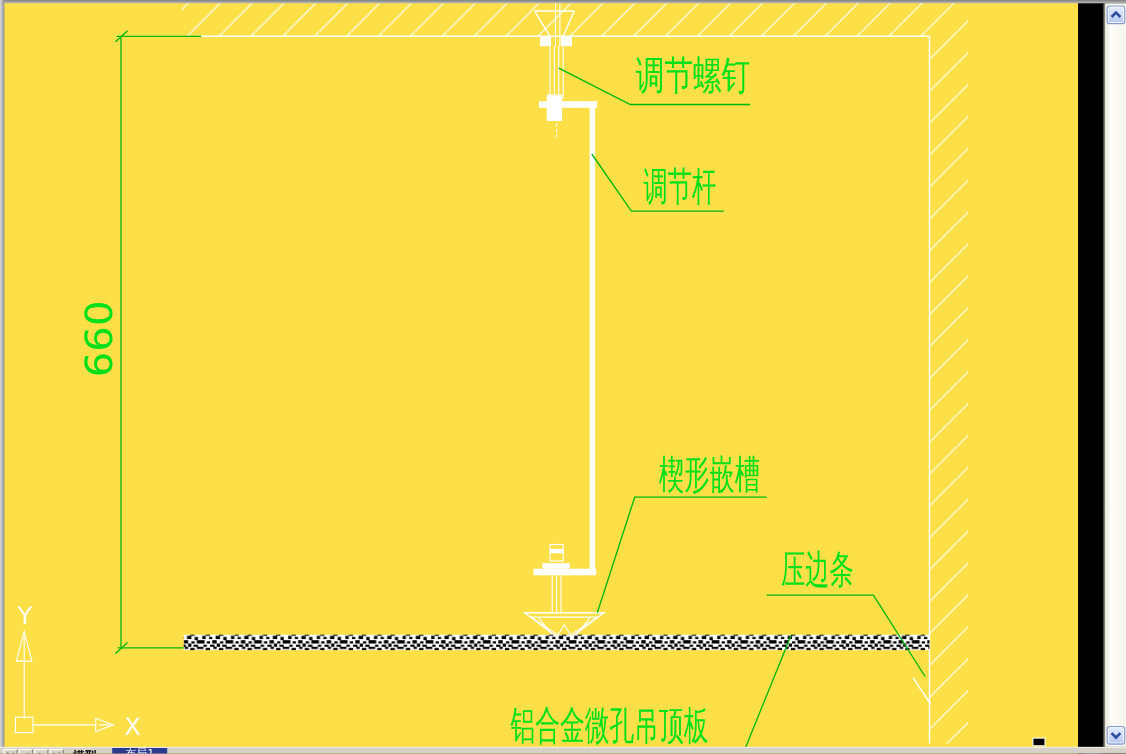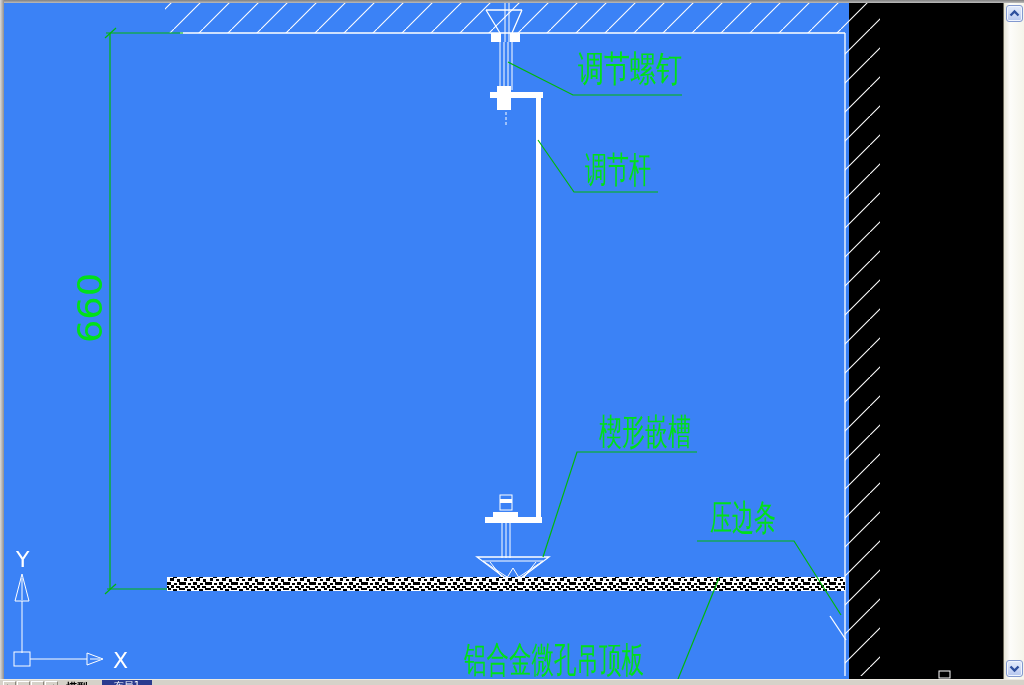--- a/index.html
+++ b/index.html
@@ -1,18 +1,18 @@
 <!DOCTYPE html>
 <html><head>
 <meta charset="utf-8">
 <style>
   html,body{margin:0;padding:0;background:#000;}
   body{width:1024px;height:685px;overflow:hidden;position:relative;
        font-family:"DejaVu Sans",sans-serif;}
-  .screen{position:absolute;left:0;top:0;width:849px;height:685px;background:#3b82f6;}
+  .screen{position:absolute;left:0;top:0;width:980px;height:685px;background:#fde047;}
   .border-top{position:absolute;left:0;top:0;width:1024px;height:3px;
       background:linear-gradient(#7f7f7f,#bcbcbc);}
   .border-left{position:absolute;left:0;top:0;width:4px;height:679px;
       background:linear-gradient(90deg,#dadada,#8f8f8f);}
   .canvas-svg{position:absolute;left:4px;top:3px;}
   
   .scrollbar{position:absolute;left:1003px;top:3px;width:21px;height:676px;
       background:linear-gradient(90deg,#e6e4d6 0%,#fdfdfa 30%,#f5f4ea 100%);
       border-left:1px solid #6a675a;box-sizing:border-box;}
   .sb-btn{position:absolute;left:2px;width:17px;height:17px;border-radius:3px;

